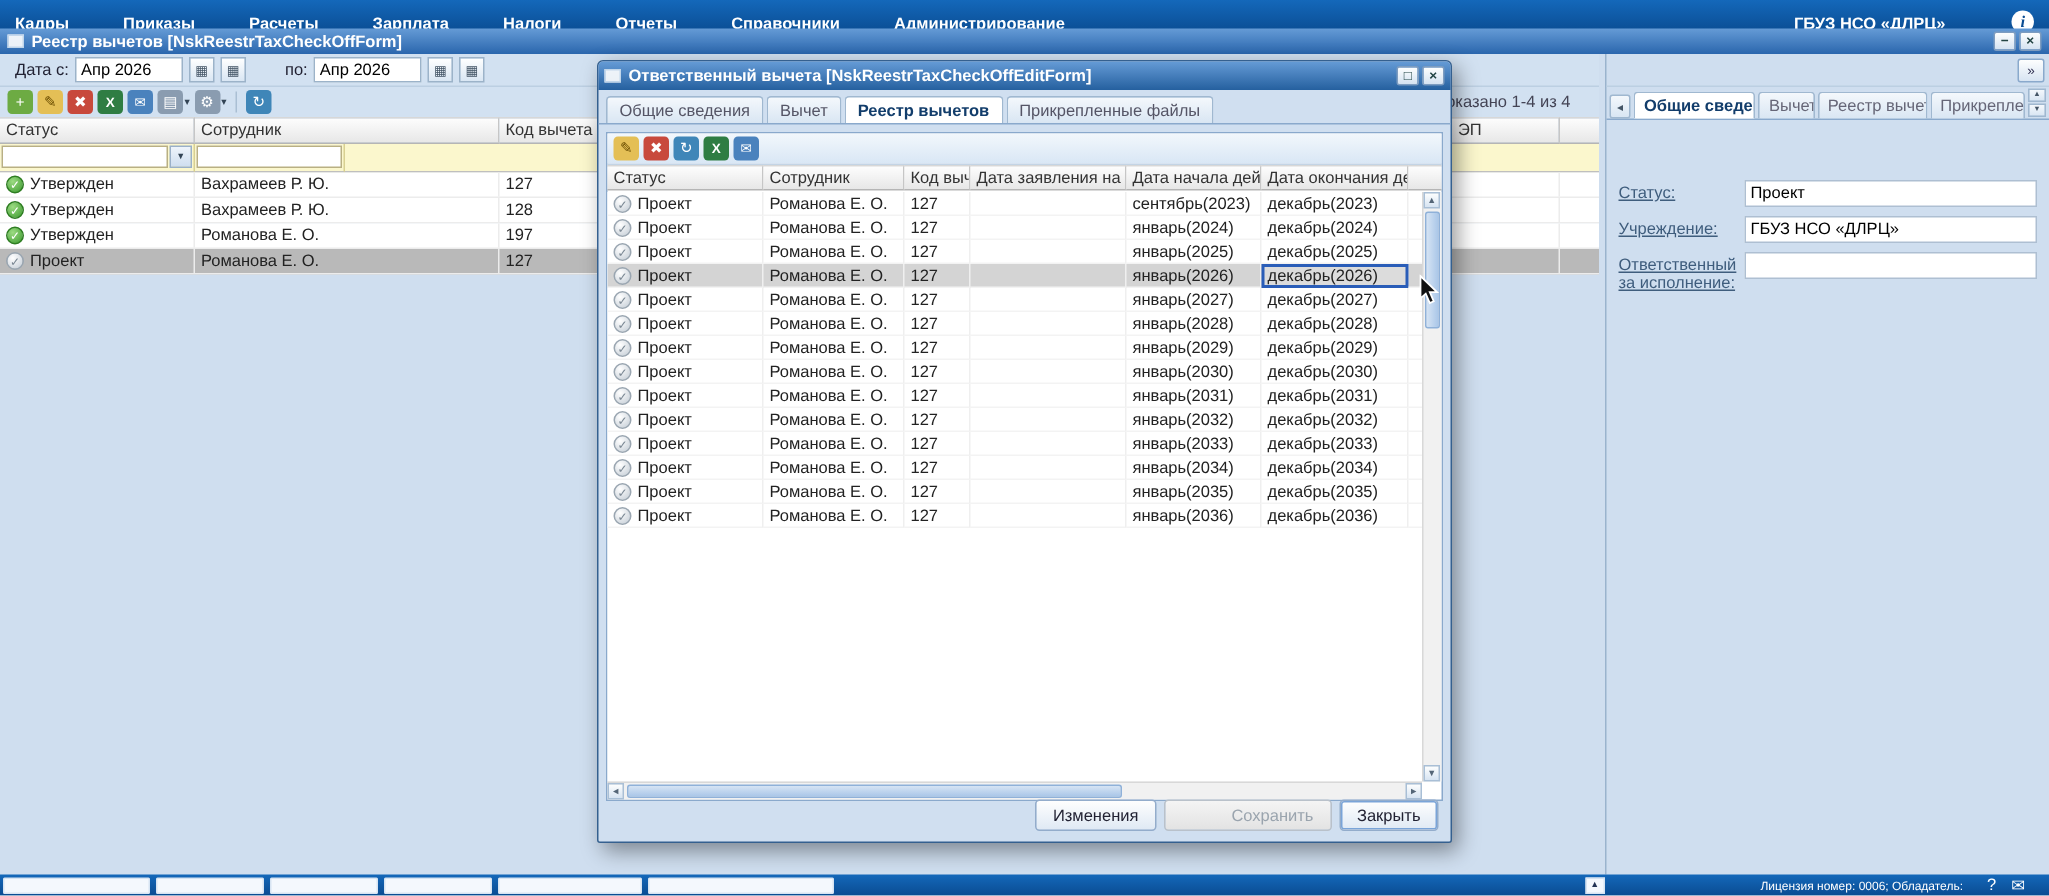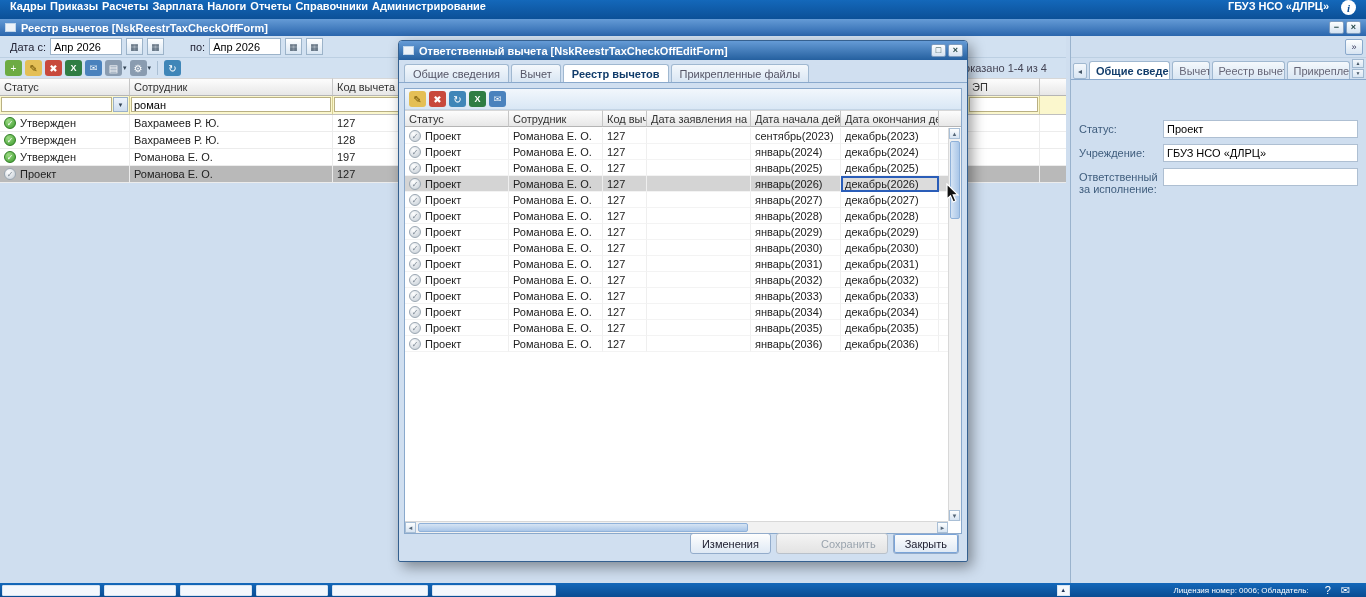--- a/index.html
+++ b/index.html
@@ -2,22 +2,22 @@
 <html style="--accent: #2a5db8;"><head>
 <meta charset="utf-8">
 <style>
   *{box-sizing:border-box;margin:0;padding:0;}
   html,body{background:#9db6cc;}
   .screen{position:relative;width:1366px;height:597px;overflow:hidden;background:#cfdeef;
           font-family:"Liberation Sans",sans-serif;font-size:11px;color:#222;}
 
   
   .topbar{position:absolute;left:0;top:0;width:1366px;height:22px;
-          background:linear-gradient(#1468ba,#0a4c92);display:flex;align-items:flex-start;
-          gap:4px;padding:0 10px;color:#fff;font-weight:bold;}
+          background:linear-gradient(#1468ba,#0a4c92);display:flex;align-items:flex-end;
+          gap:36px;padding:0 10px;color:#fff;font-weight:bold;}
   .menu-item{white-space:nowrap;cursor:default;}
   .topbar .spacer{flex:1;}
   .org-label{font-weight:bold;margin-right:8px;}
   .info-icon{width:15px;height:15px;border-radius:50%;background:#fff;color:#0a4c92;
              display:flex;align-items:center;justify-content:center;
              font-family:"Liberation Serif",serif;font-style:italic;font-weight:bold;font-size:11px;}
 
   
   .win-header{position:absolute;left:0;top:19px;width:1366px;height:17px;
               background:linear-gradient(#659bd6,#2a66ad);color:#fff;font-weight:bold;
@@ -89,21 +89,21 @@
   .rp-tab{padding:3px 6px 2px;background:linear-gradient(#f4f8fc,#d9e6f3);border:1px solid #a0b8d0;
           border-bottom:none;border-radius:3px 3px 0 0;color:#667;white-space:nowrap;overflow:hidden;max-width:86px;}
   .rp-tab.active{background:#fff;color:#123d6b;font-weight:bold;max-width:none;}
   .rp-tab-arrow{width:14px;height:16px;border:1px solid #a0b8d0;background:linear-gradient(#f4f8fc,#d9e6f3);
                 font-size:8px;text-align:center;line-height:15px;color:#456;border-radius:2px;flex:none;}
   .rp-scrollers{margin-left:auto;display:flex;flex-direction:column;gap:1px;padding-bottom:1px;}
   .rp-sb{width:12px;height:9px;border:1px solid #a0b8d0;background:linear-gradient(#f4f8fc,#d9e6f3);
          font-size:5px;text-align:center;line-height:7px;color:#456;}
   .rp-fields{padding:40px 8px 0 8px;}
   .rp-field{display:flex;margin-bottom:6px;}
-  .rp-label{width:84px;color:#3f5d7d;padding-top:3px;line-height:12px;flex:none;}
+  .rp-label{width:84px;color:#3f5d7d;padding-top:3px;line-height:12px;flex:none;text-decoration:underline;}
   .rp-input{flex:1;height:18px;border:1px solid #aebfd2;background:#fff;font:inherit;padding:0 3px;min-width:0;}
 
   
   .dialog{position:absolute;left:398px;top:40px;width:570px;height:522px;background:#d0dff0;
           border:1px solid #35608f;border-radius:4px 4px 2px 2px;box-shadow:4px 5px 14px rgba(0,0,0,.4);}
   .dlg-title{height:19px;background:linear-gradient(#659bd6,#25609f);border-radius:3px 3px 0 0;color:#fff;
              font-weight:bold;display:flex;align-items:center;gap:5px;padding:0 4px;}
   .dlg-tabs{display:flex;align-items:flex-end;height:23px;padding:3px 5px 0;gap:2px;border-bottom:1px solid #8aa9cc;}
   .dlg-tab{padding:3px 8px 2px;background:linear-gradient(#f4f8fc,#d9e6f3);border:1px solid #a0b8d0;
            border-bottom:none;border-radius:3px 3px 0 0;color:#556;white-space:nowrap;}
@@ -213,23 +213,20 @@
     <div class="gh-cell c-gap"></div>
     <div class="gh-cell c-ep">ЭП</div>
     <div class="gh-cell c-tail"></div>
   </div>
 
   <div class="filter-row">
     <div class="fr-cell c-status">
       <input class="fr-input" style="">
       <span class="fr-drop">▼</span>
     </div>
-    <div class="fr-cell c-emp">
-      <input class="fr-input" value="роман" style="">
-    </div>
     <div class="fr-cell c-code">
       <input class="fr-input" style="">
     </div>
     <div class="fr-cell c-gap"></div>
     <div class="fr-cell c-ep">
       <input class="fr-input" style="">
     </div>
     <div class="fr-cell c-tail"></div>
   </div>
 

